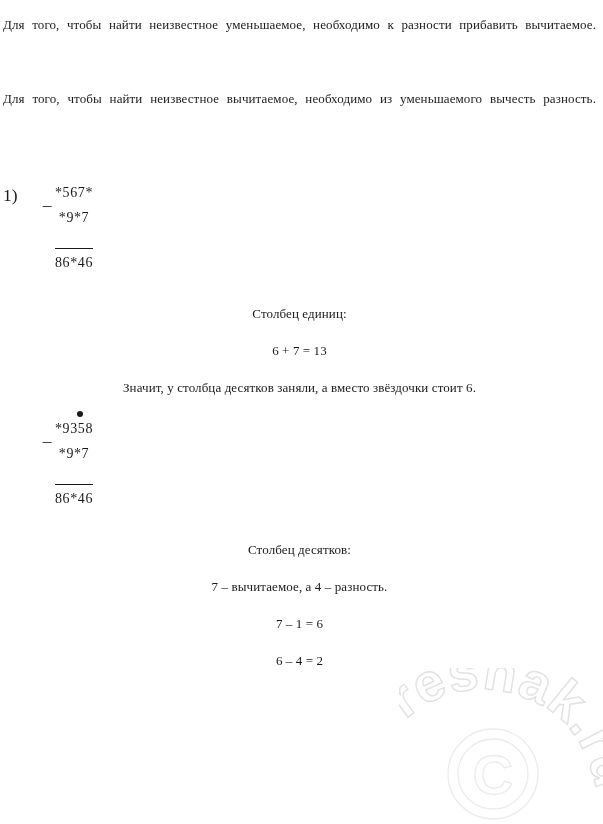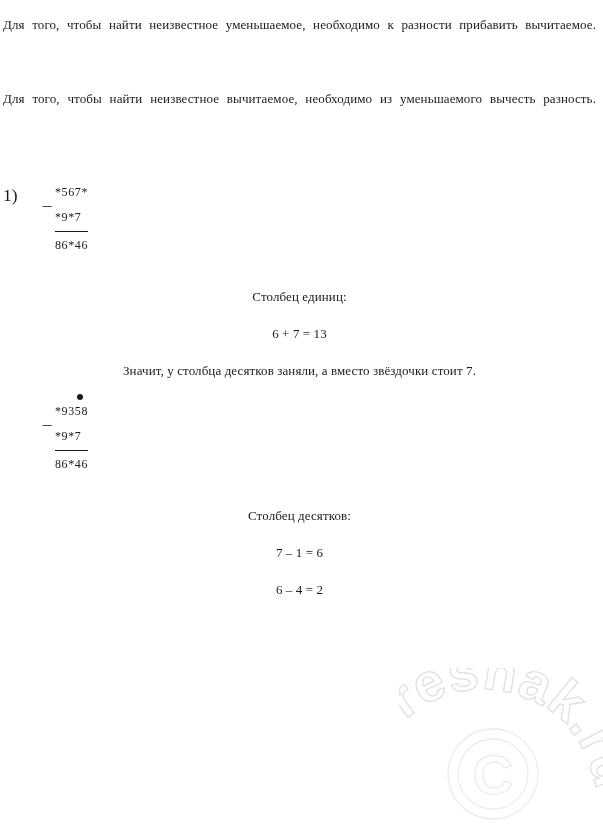--- a/index.html
+++ b/index.html
@@ -79,31 +79,31 @@
     line-height: 26px;
     align-self: flex-start;
     padding-top: 6px;
     text-align: center;
   }
   .calc-stack {
     display: inline-block;
     position: relative;
   }
   .calc-row {
-    font-size: 12px;
+    font-size: 14px;
     line-height: 25px;
     letter-spacing: 0.6px;
-    text-align: left;
+    text-align: center;
     white-space: pre;
     font-variant-numeric: lining-nums;
   }
   .calc-row.minuend { padding-right: 0; }
   .calc-row.subtrahend {
     border-bottom: 1.6px solid #1a1a1a;
-    padding-bottom: 1px;
+    padding-bottom: 18px;
   }
   .calc-row.result {
     padding-top: 1px;
   }
   .carry-dot {
     position: absolute;
     width: 6px;
     height: 6px;
     border-radius: 50%;
     background: #1a1a1a;
@@ -171,35 +171,36 @@
         <div class="calc-row minuend">*567*</div>
         <div class="calc-row subtrahend">*9*7</div>
         <div class="calc-row result">86*46</div>
       </span>
     </div>
 
     <div class="spacer-md"></div>
 
     <p class="para left">Столбец единиц:</p>
     <p class="para left">6 + 7 = 13</p>
-    <p class="para left">Значит, у столбца десятков заняли, а вместо звёздочки стоит 7.</p>
+    <p class="para left">Значит, у столбца десятков заняли, а вместо звёздочки стоит 6.</p>
 
     <div class="spacer-sm"></div>
 
     <div class="calc">
       <span class="calc-index"></span>
       <span class="calc-minus">_</span>
       <span class="calc-stack">
         <span class="carry-dot" style="left:22px;"></span>
         <div class="calc-row minuend">*9358</div>
         <div class="calc-row subtrahend">*9*7</div>
         <div class="calc-row result">86*46</div>
       </span>
     </div>
 
     <div class="spacer-md"></div>
 
     <p class="para left">Столбец десятков:</p>
+    <p class="para left">7 – вычитаемое, а 4 – разность.</p>
     <p class="para left">7 – 1 = 6</p>
     <p class="para left">6 – 4 = 2</p>
 
   </div>
 </div>
 
 </body></html>

